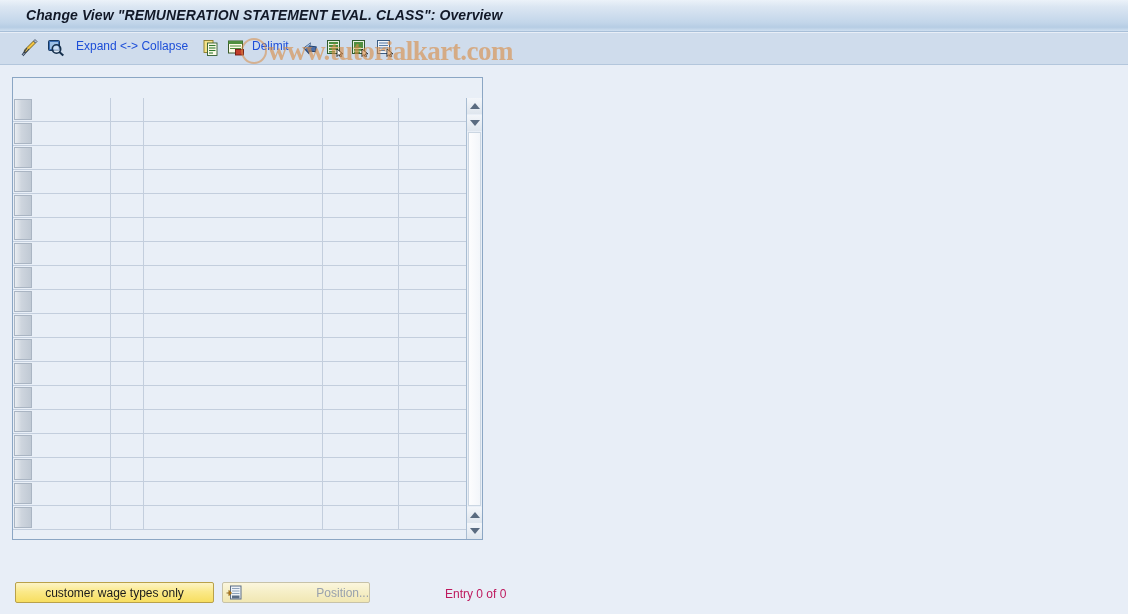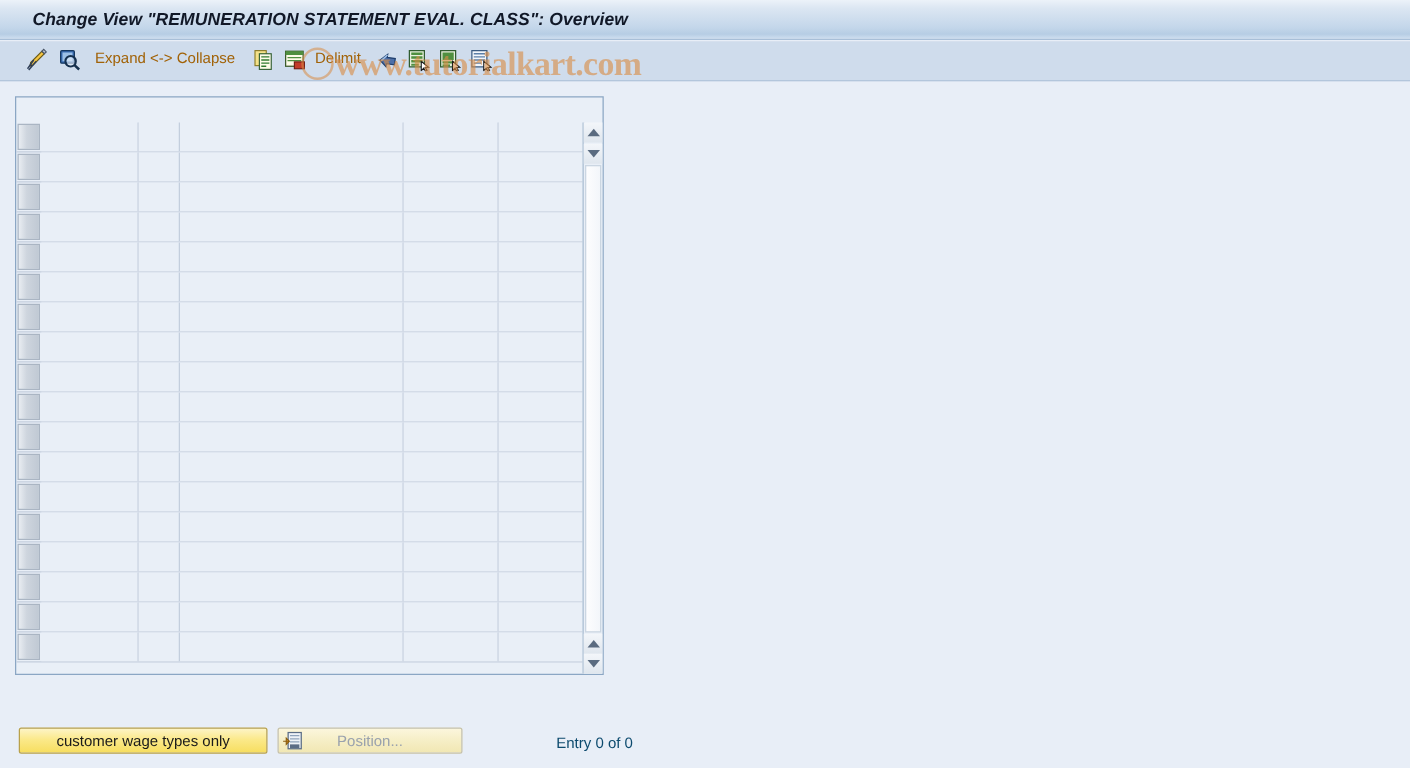--- a/index.html
+++ b/index.html
@@ -56,21 +56,21 @@
     top: 5px;
     height: 22px;
     display: flex;
     align-items: center;
     justify-content: center;
   }
   .tb-label {
     position: absolute;
     top: 6px;
     font-size: 12px;
-    color: #a16207;
+    color: #1d4ed8;
     white-space: nowrap;
   }
 
   
   #watermark {
     position: absolute;
     left: 268px;
     top: 36px;
     font-family: "Liberation Serif", serif;
     font-size: 27px;
@@ -235,21 +235,21 @@
     left: 3px;
     top: 2px;
     width: 16px;
     height: 16px;
   }
   #entry-count {
     position: absolute;
     left: 445px;
     top: 11px;
     font-size: 12px;
-    color: #0c4a6e;
+    color: #be185d;
     white-space: nowrap;
     text-align: center;
   }
 </style>
 </head>
 <body>
 
 <div id="titlebar">
   <div class="title-text">Change View "REMUNERATION STATEMENT EVAL. CLASS": Overview</div>
 </div>
@@ -533,21 +533,21 @@
     <div class="sb-btn" style="top:425px;">
       <div class="tri tri-dn"></div>
     </div>
   </div>
 </div>
 
 <div id="footer">
 
   <div class="btn" style="left:15px;width:199px;">customer wage types only</div>
 
-  <div class="btn disabled" style="left:222px;width:148px;">
+  <div class="btn disabled" style="left:222px;width:148px;justify-content:flex-end;">
     <span class="btn-icon">
       <svg width="16" height="16" viewBox="0 0 16 16">
         <rect x="4.5" y="1" width="10.5" height="13" fill="#eef2f7" stroke="#5b6d85" stroke-width="1"></rect>
         <g stroke="#8fa3bb" stroke-width="1">
           <line x1="6" y1="3.5" x2="13.5" y2="3.5"></line>
           <line x1="6" y1="6" x2="13.5" y2="6"></line>
           <line x1="6" y1="8.5" x2="13.5" y2="8.5"></line>
         </g>
         <rect x="6" y="10.5" width="7.5" height="3" fill="#5b6d85"></rect>
         <path d="M0.5 8 L5 8 M3 5.5 L5.5 8 L3 10.5 Z" fill="#f0a830" stroke="#8a5c0f" stroke-width="0.9"></path>

